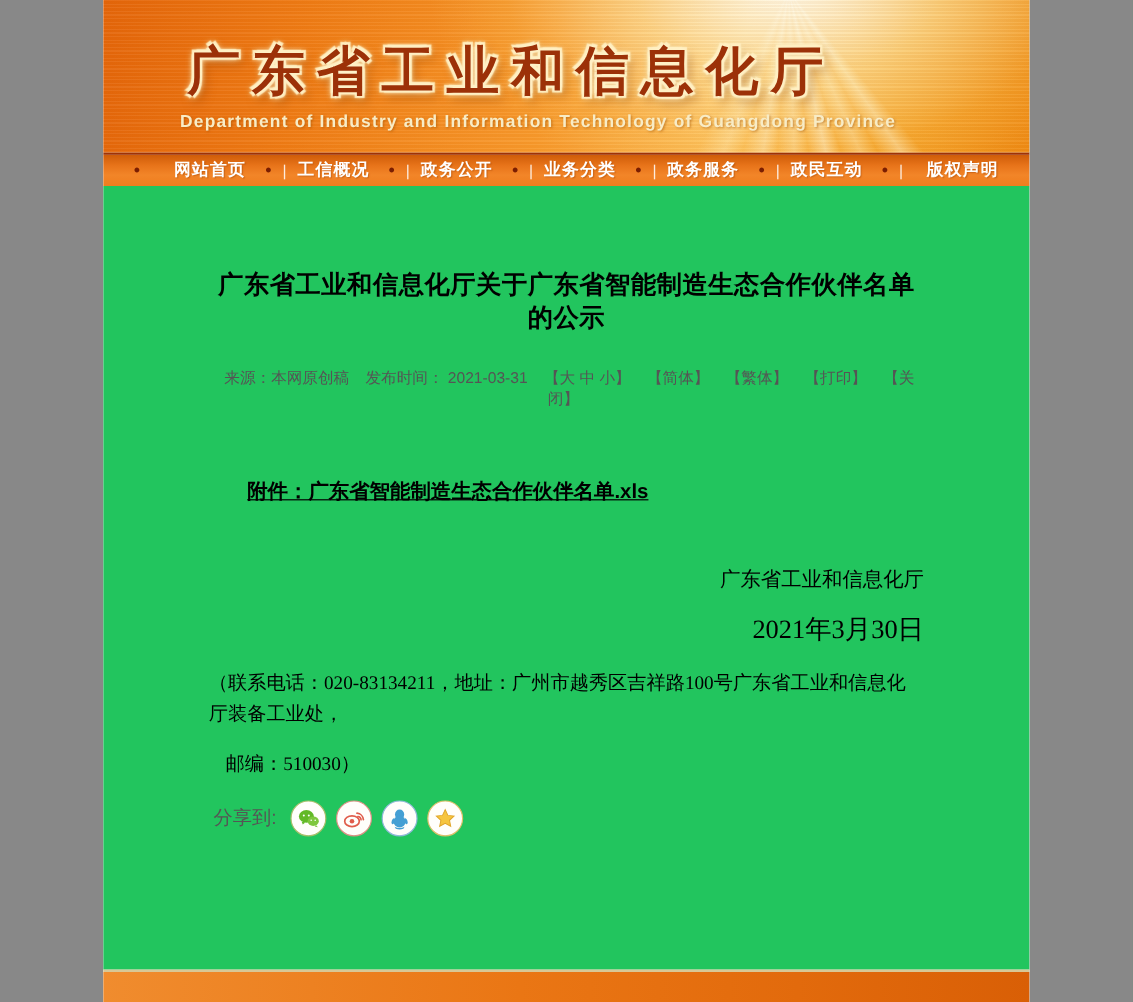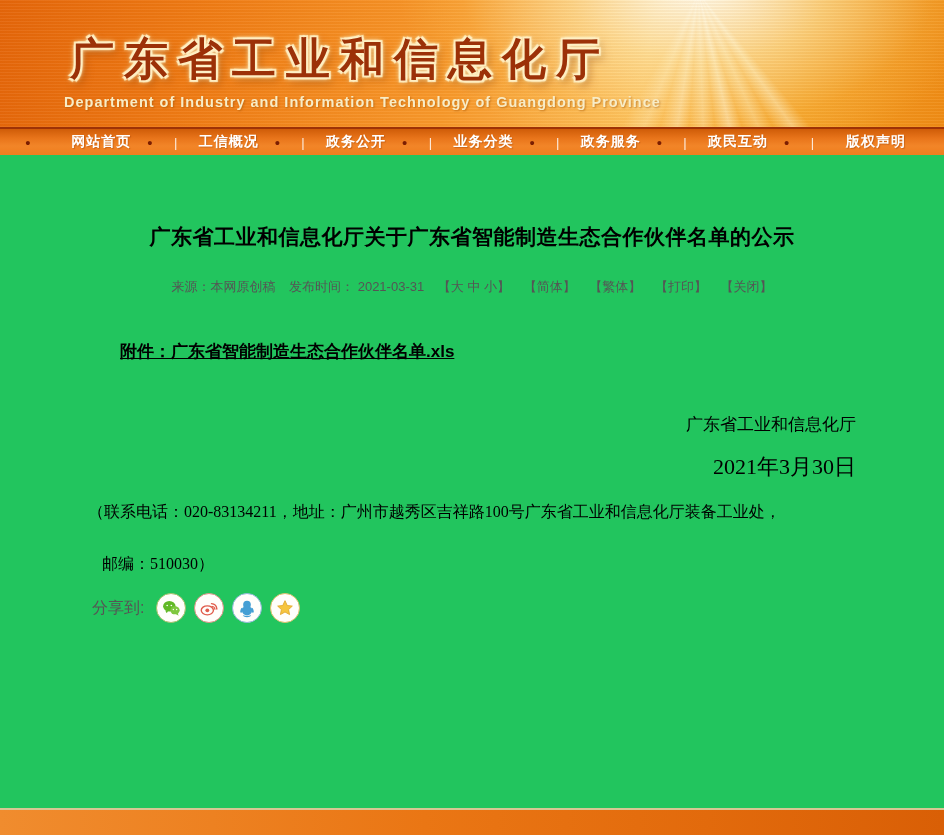--- a/index.html
+++ b/index.html
@@ -1,18 +1,18 @@
 <!DOCTYPE html>
 <html><head>
 <meta charset="utf-8">
 <style>
   * { margin:0; padding:0; box-sizing:border-box; }
   html,body { background:#888; }
   .page {
-    width:944px; height:835px; margin:0 auto; background:#ffffff;
+    width:772px; height:835px; margin:0 auto; background:#ffffff;
     display:flex; flex-direction:column; overflow:hidden; position:relative;
     font-family:"Liberation Sans", sans-serif;
   }
 
   
   .banner {
     height:127px; position:relative; flex:0 0 auto;
     background:
       repeating-linear-gradient(180deg, rgba(255,255,255,0.06) 0 1px, rgba(180,85,0,0.06) 1px 3px),
       radial-gradient(ellipse 430px 250px at 74% -10%, rgba(255,255,248,0.95), rgba(255,243,190,0.55) 30%, rgba(255,220,120,0.15) 55%, transparent 70%),
@@ -69,32 +69,32 @@
   .meta span { margin:0 5px; }
   .meta .meta-link { cursor:pointer; }
 
   .para {
     margin-top:28px; font-size:17px; line-height:29px; color:#000;
     text-indent:2em; text-align:justify;
     font-family:"Liberation Serif", serif;
   }
   .para + .para { margin-top:13px; }
 
-  .attachment-row { margin-top:44px; text-indent:2em; }
+  .attachment-row { margin-top:56px; text-indent:2em; }
   .attachment-link {
     font-size:17px; font-weight:bold; color:#000; text-decoration:underline;
     cursor:pointer; font-family:"Liberation Sans", sans-serif;
   }
 
   .sig-block { margin-top:50px; text-align:right; font-family:"Liberation Serif", serif; }
   .sig-name { font-size:17px; color:#000; }
   .sig-date { font-size:22px; color:#000; margin-top:16px; }
 
   .contact { margin-top:17px; font-size:16px; color:#000; line-height:26px; font-family:"Liberation Serif", serif; }
-  .contact-line2 { margin-top:26px; padding-left:14px; }
+  .contact-line2 { margin-top:16px; padding-left:14px; }
 
   .share-row { margin-top:16px; display:flex; align-items:center; gap:8px; padding-left:4px; }
   .share-label { font-size:16px; color:#555; margin-right:4px; font-family:"Liberation Sans", sans-serif; }
   .share-icon {
     width:30px; height:30px; border-radius:50%; background:#fffefb;
     display:flex; align-items:center; justify-content:center; cursor:pointer;
   }
   .share-icon svg { width:20px; height:20px; display:block; }
   .icon-wechat { border:1px solid #a8bf6a; }
   .icon-weibo  { border:1px solid #dc9184; }

